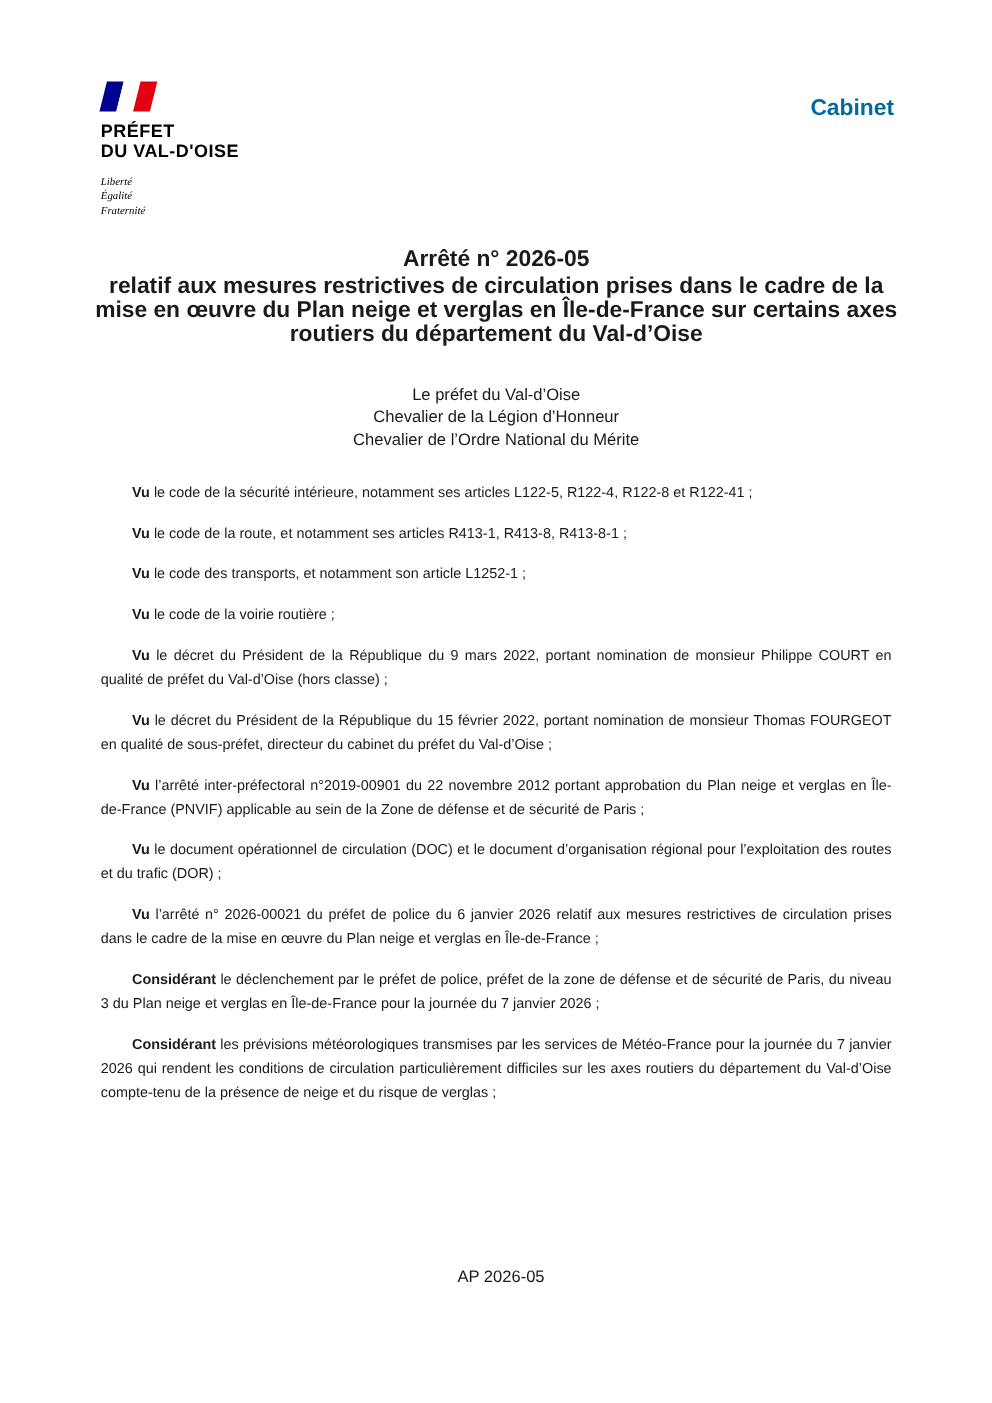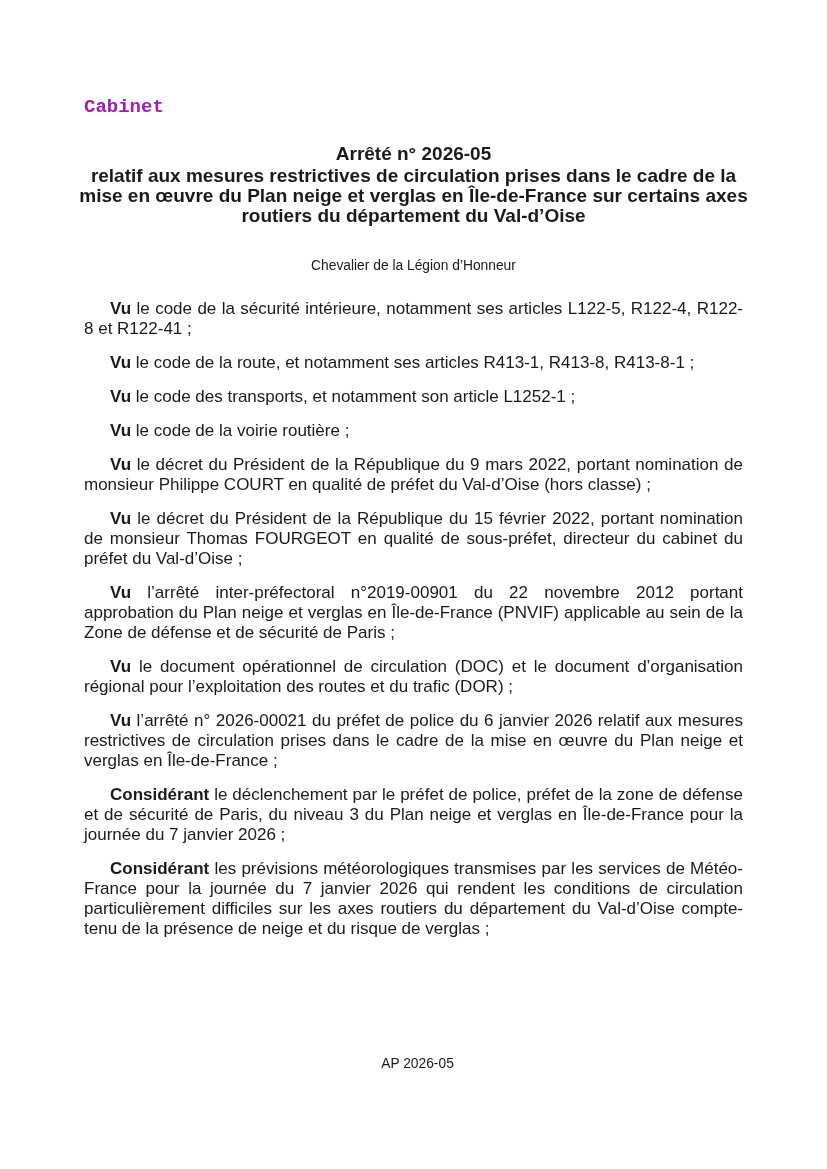--- a/index.html
+++ b/index.html
@@ -52,23 +52,22 @@
     margin-top: 10px;
     font-family: "Liberation Serif", serif;
     font-style: italic;
     font-size: 9px;
     line-height: 12px;
     color: #000000;
   }
   .cabinet {
     font-weight: bold;
     font-size: 19px;
-    margin-top: 28px;
-    color: #a21caf;
-    font-family: Liberation Mono, monospace;
+    margin-top: 12px;
+    color: #0369a1;
   }
 
   
   .title-block {
     margin-top: 26px;
     text-align: center;
     font-weight: bold;
     font-size: 19px;
     line-height: 20px;
   }
@@ -86,21 +85,21 @@
     line-height: 19px;
   }
 
   
   .content {
     margin-top: 24px;
     padding: 0 84px;
   }
   .recital {
     margin: 0 0 14px 0;
-    font-size: 17px;
+    font-size: 12px;
     line-height: 20px;
     text-align: justify;
     text-indent: 26px;
   }
   .recital .lead {
     font-weight: bold;
   }
 
   
   .footer {
@@ -111,30 +110,46 @@
     text-align: center;
     font-size: 13.8px;
   }
 </style>
 </head>
 <body>
 
 <div class="page">
 
   <div class="header">
+    <div class="marianne-block">
+      <div class="flag">
+        <span class="stripe blue"></span>
+        <span class="stripe white"></span>
+        <span class="stripe red"></span>
+      </div>
+      <div class="ministry-line">PRÉFET</div>
+      <div class="ministry-line">DU VAL-D'OISE</div>
+      <div class="motto">
+        <div>Liberté</div>
+        <div>Égalité</div>
+        <div>Fraternité</div>
+      </div>
+    </div>
     <div class="cabinet">Cabinet</div>
   </div>
 
   <div class="title-block">
     <div class="title-line1">Arrêté n° 2026-05</div>
     <div class="title-line2">relatif aux mesures restrictives de circulation prises dans le cadre de la mise en œuvre du Plan neige et verglas en Île-de-France sur certains axes routiers du département du Val-d’Oise</div>
   </div>
 
   <div class="salutation">
+    <div>Le préfet du Val-d’Oise</div>
     <div>Chevalier de la Légion d’Honneur</div>
+    <div>Chevalier de l’Ordre National du Mérite</div>
   </div>
 
   <div class="content">
     <p class="recital">
       <span class="lead">Vu</span>
       <span>le code de la sécurité intérieure, notamment ses articles L122-5, R122-4, R122-8 et R122-41 ;</span>
     </p>
     <p class="recital">
       <span class="lead">Vu</span>
       <span>le code de la route, et notamment ses articles R413-1, R413-8, R413-8-1 ;</span>

